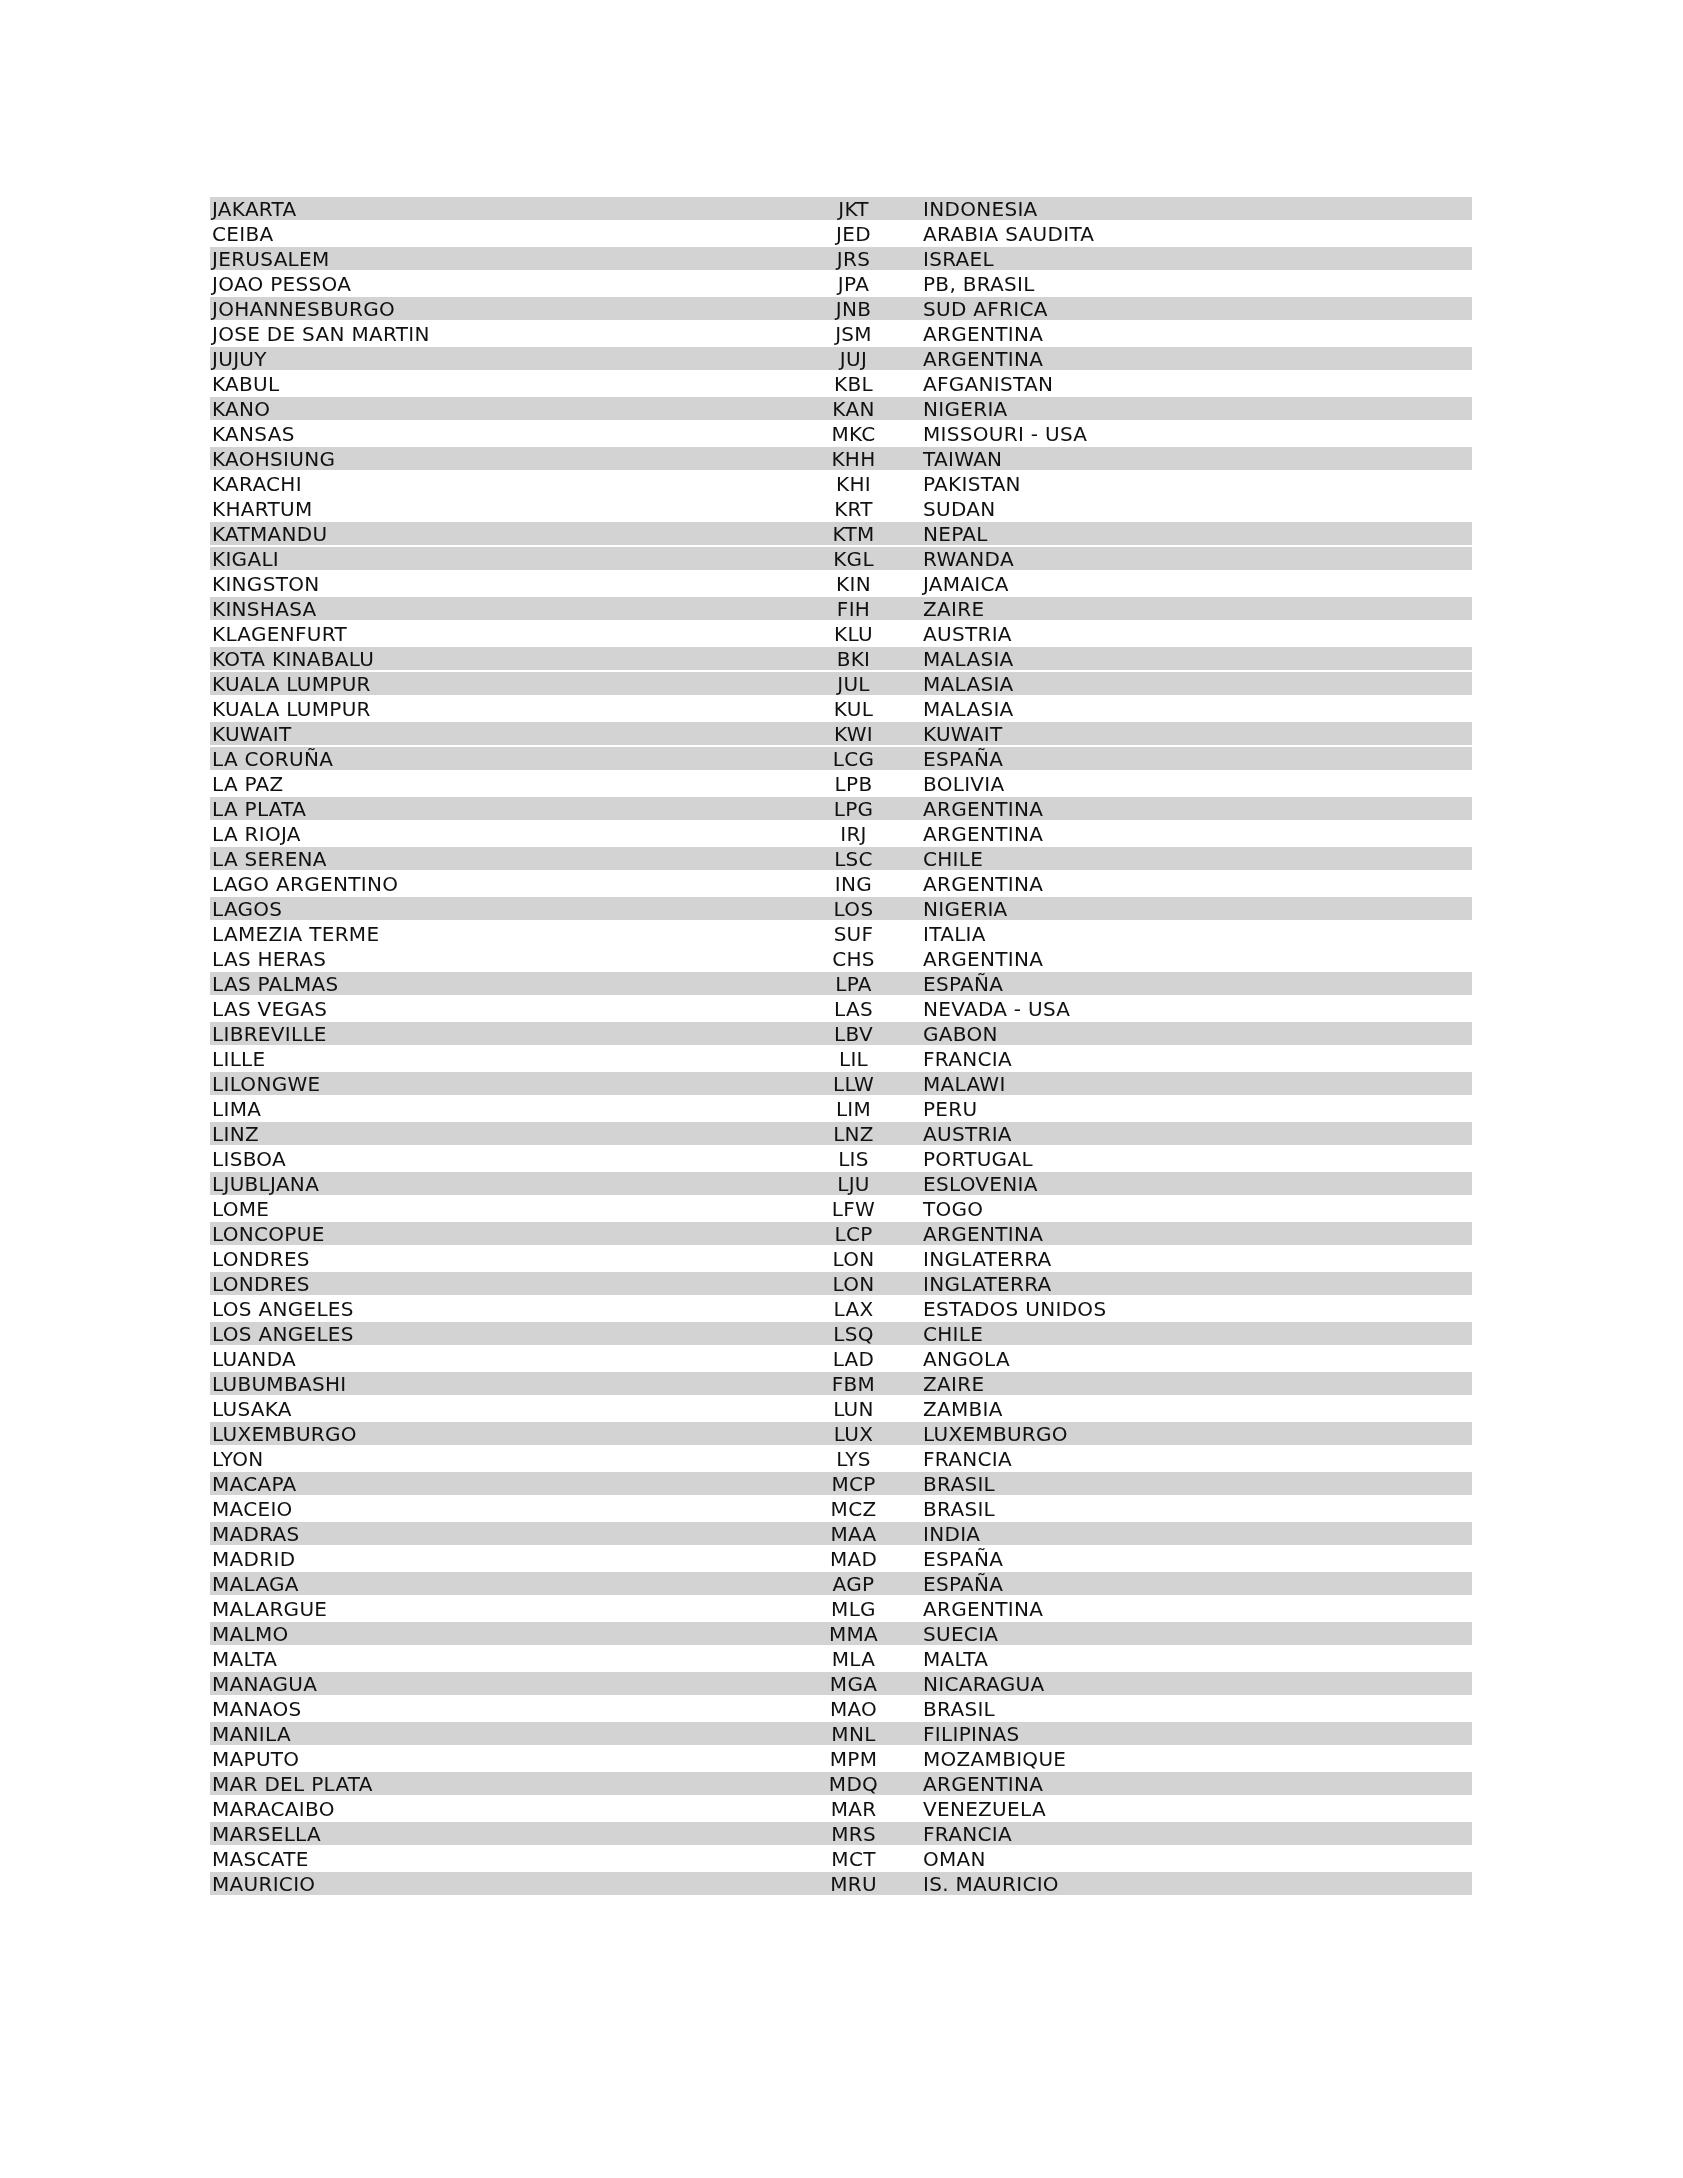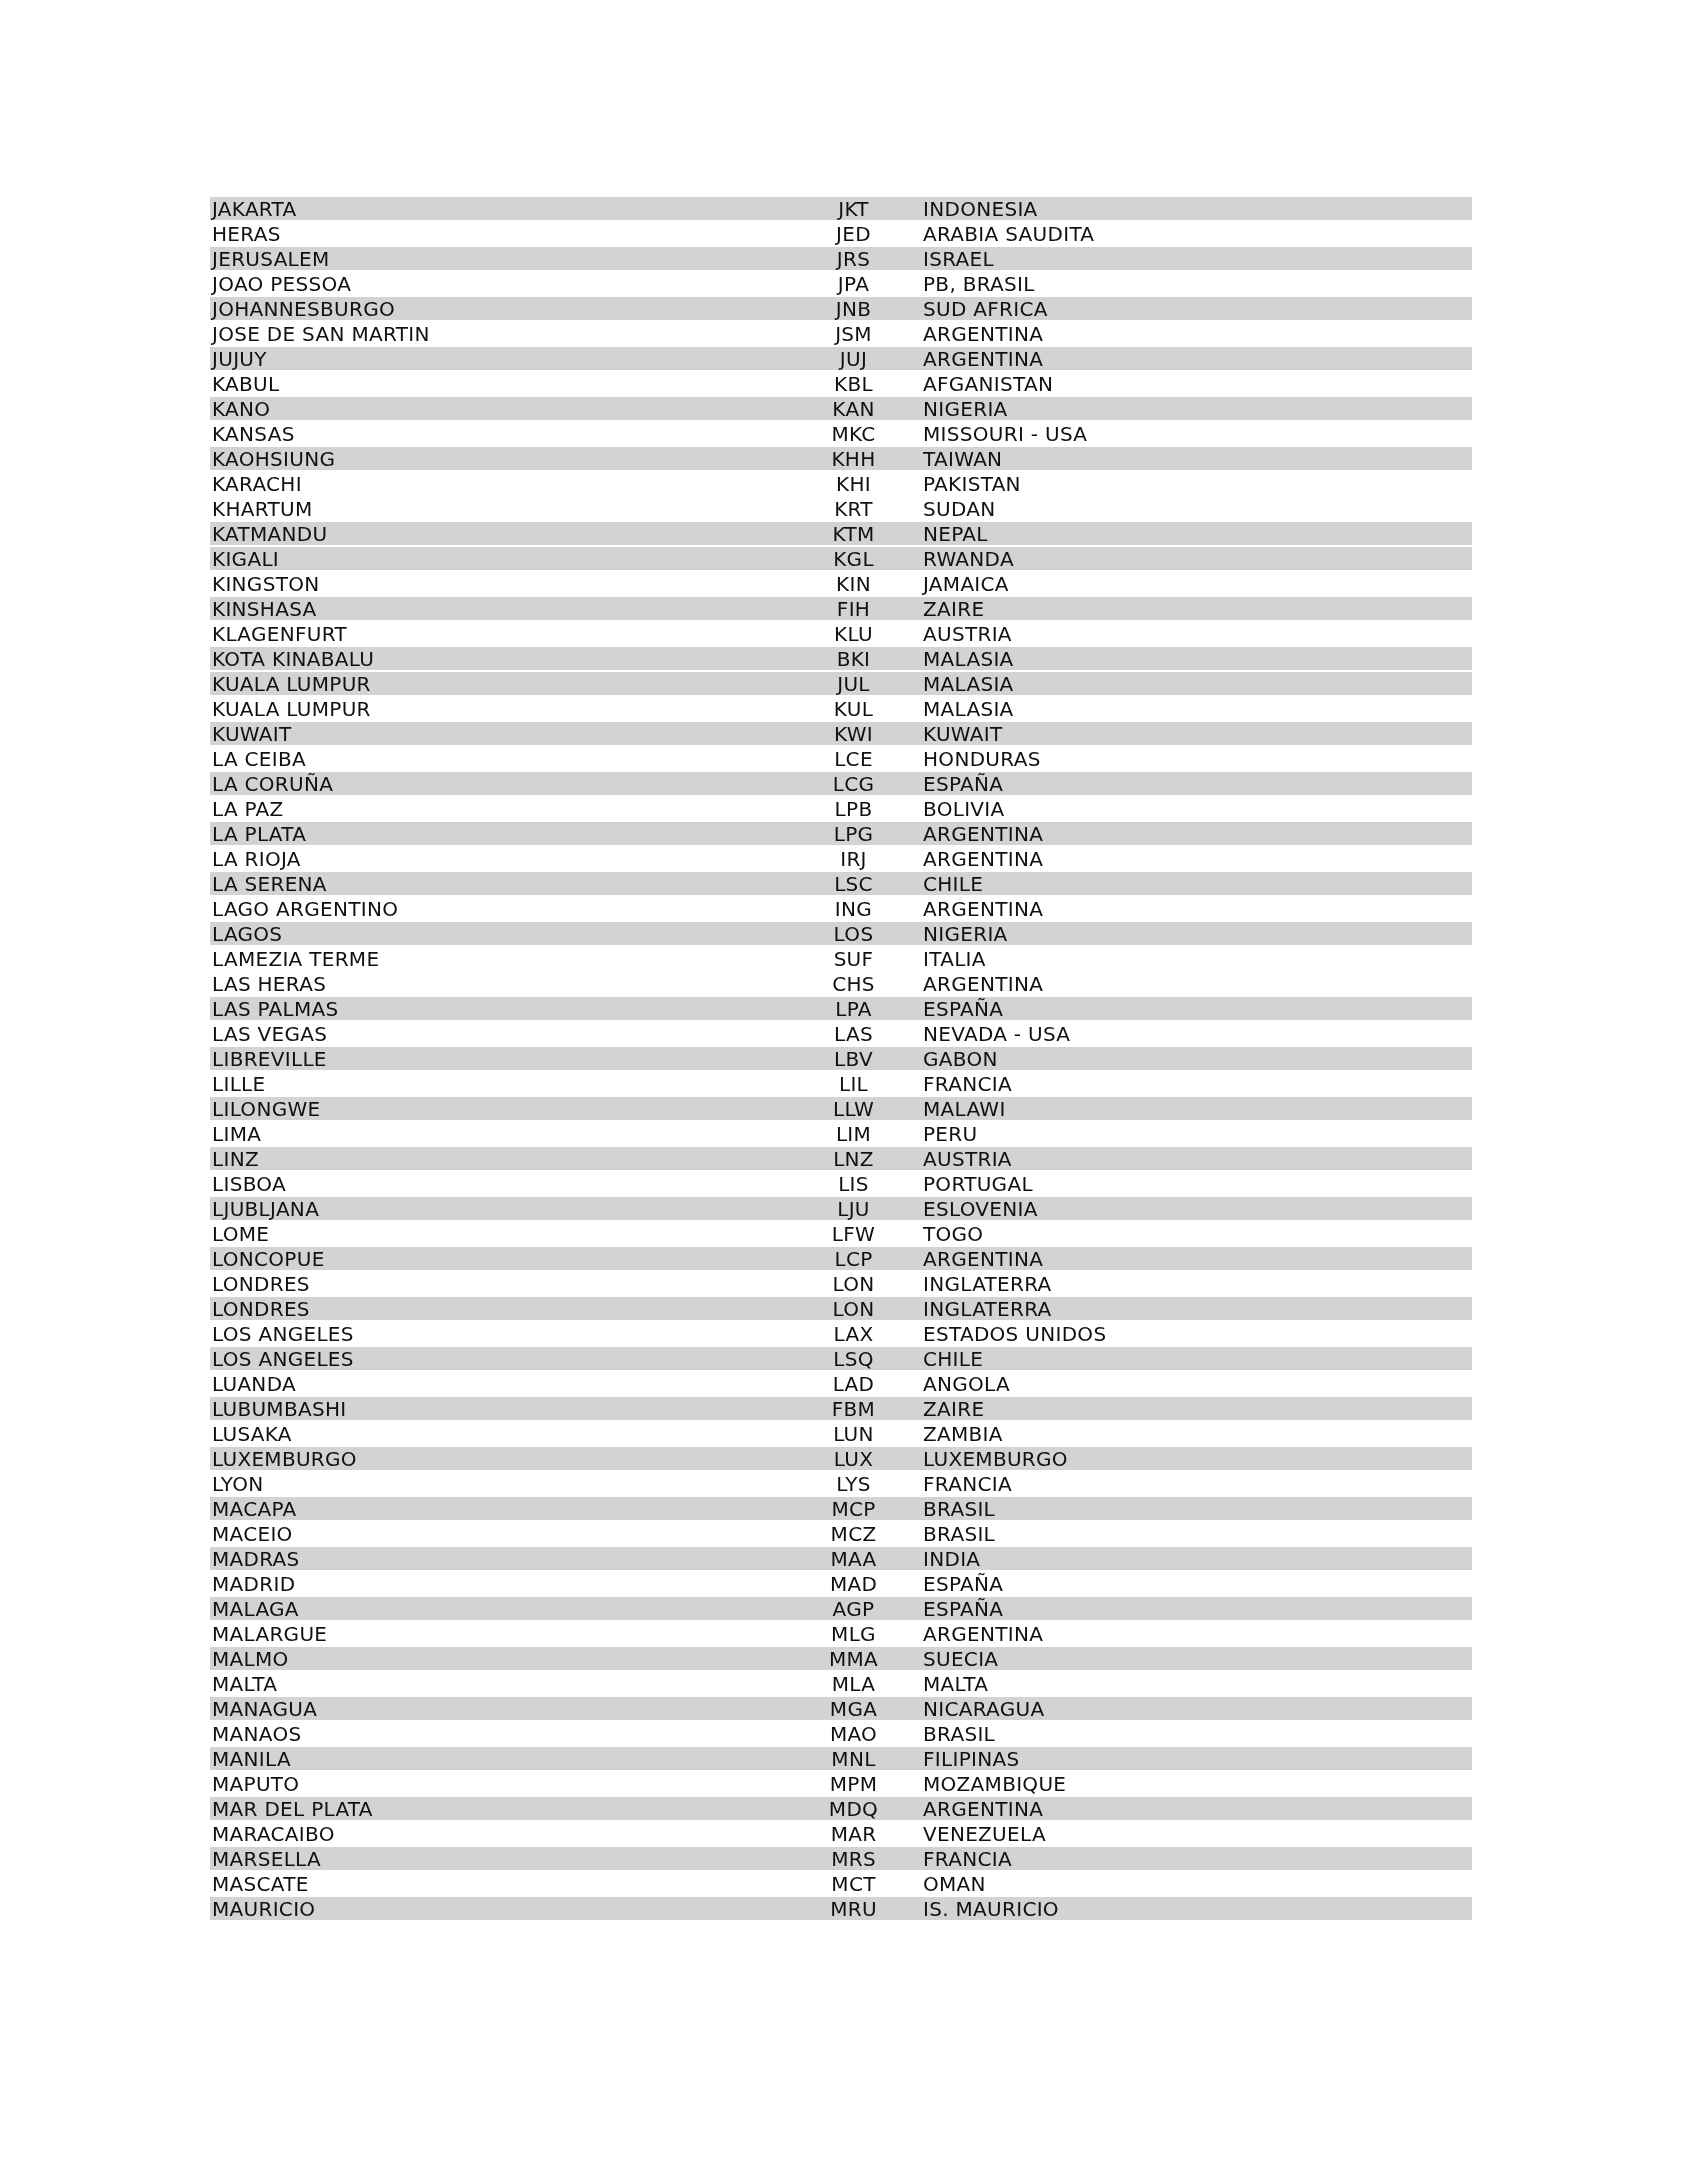--- a/index.html
+++ b/index.html
@@ -58,21 +58,21 @@
 <body>
 
 <div class="page">
   <div class="airport-table" id="airport-table">
       <div class="row striped">
         <div class="cell-city">JAKARTA</div>
         <div class="cell-code">JKT</div>
         <div class="cell-country">INDONESIA</div>
       </div>
       <div class="row">
-        <div class="cell-city">HERAS</div>
+        <div class="cell-city">CEIBA</div>
         <div class="cell-code">JED</div>
         <div class="cell-country">ARABIA SAUDITA</div>
       </div>
       <div class="row striped">
         <div class="cell-city">JERUSALEM</div>
         <div class="cell-code">JRS</div>
         <div class="cell-country">ISRAEL</div>
       </div>
       <div class="row">
         <div class="cell-city">JOAO PESSOA</div>
@@ -161,25 +161,20 @@
       </div>
       <div class="row">
         <div class="cell-city">KUALA LUMPUR</div>
         <div class="cell-code">KUL</div>
         <div class="cell-country">MALASIA</div>
       </div>
       <div class="row striped">
         <div class="cell-city">KUWAIT</div>
         <div class="cell-code">KWI</div>
         <div class="cell-country">KUWAIT</div>
-      </div>
-      <div class="row">
-        <div class="cell-city">LA CEIBA</div>
-        <div class="cell-code">LCE</div>
-        <div class="cell-country">HONDURAS</div>
       </div>
       <div class="row striped">
         <div class="cell-city">LA CORUÑA</div>
         <div class="cell-code">LCG</div>
         <div class="cell-country">ESPAÑA</div>
       </div>
       <div class="row">
         <div class="cell-city">LA PAZ</div>
         <div class="cell-code">LPB</div>
         <div class="cell-country">BOLIVIA</div>

